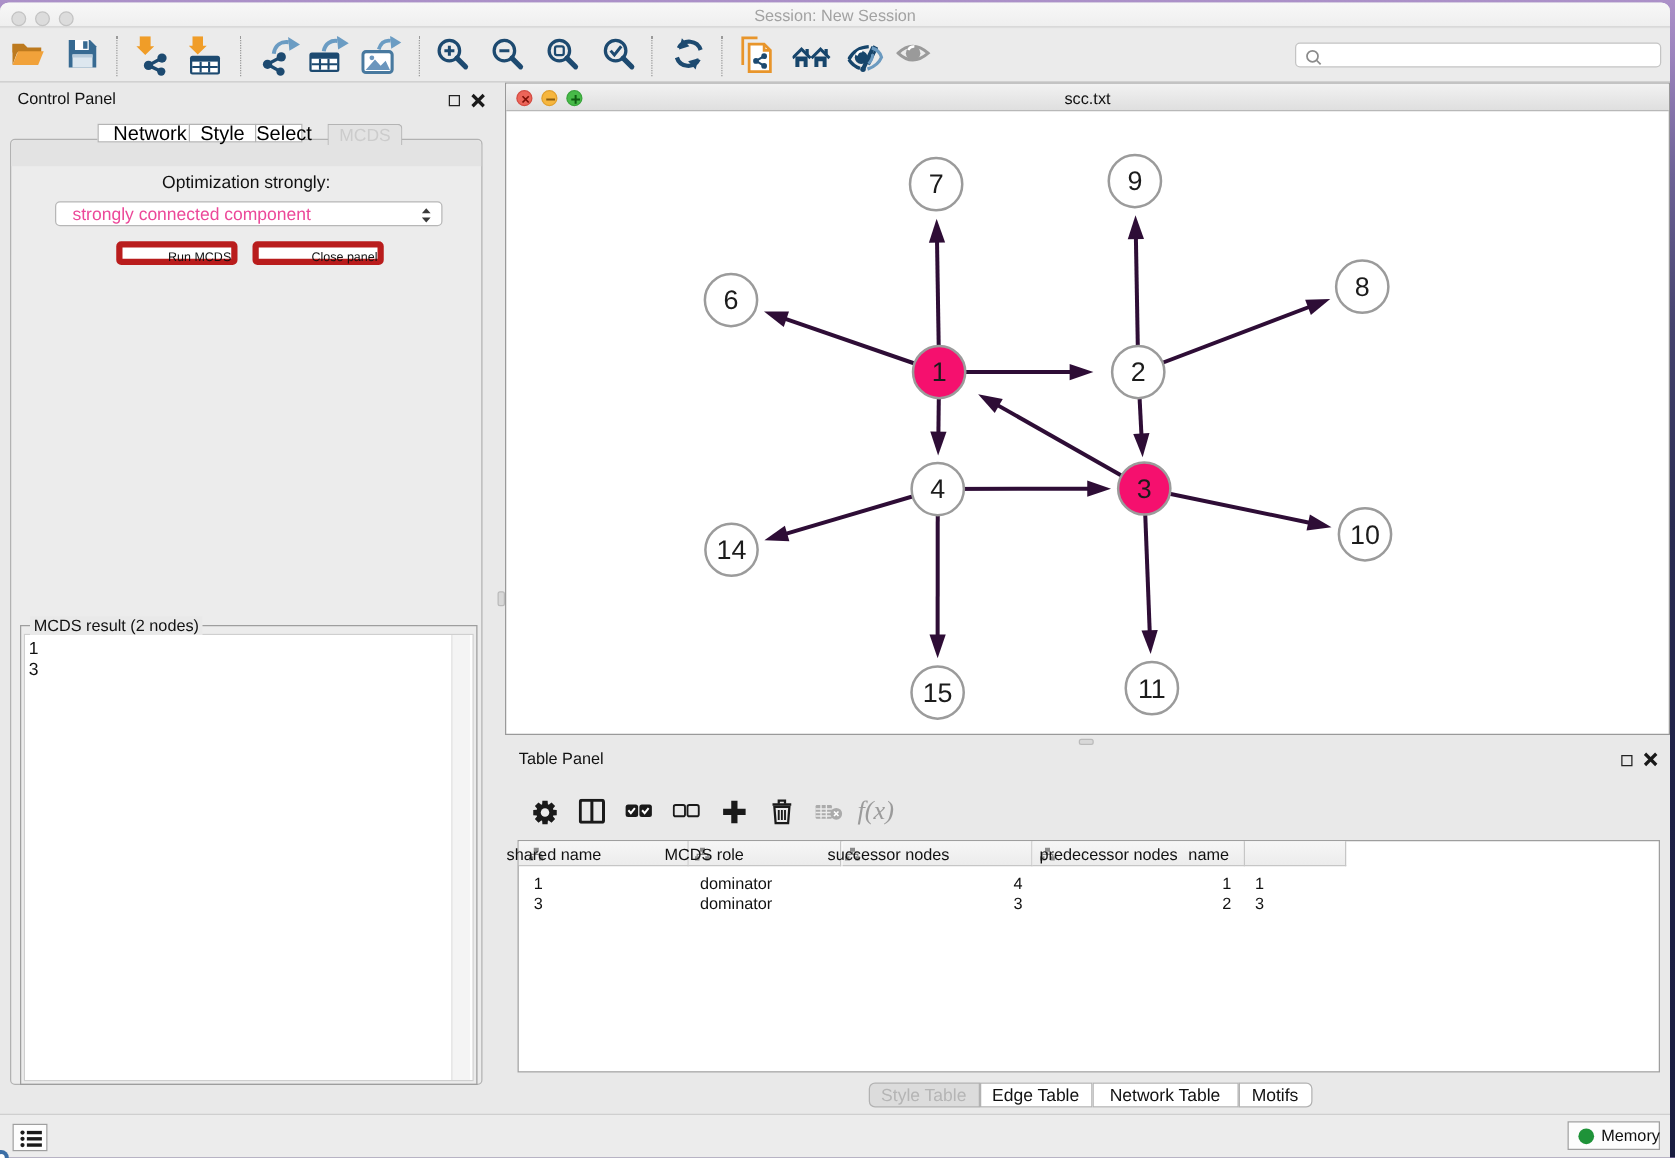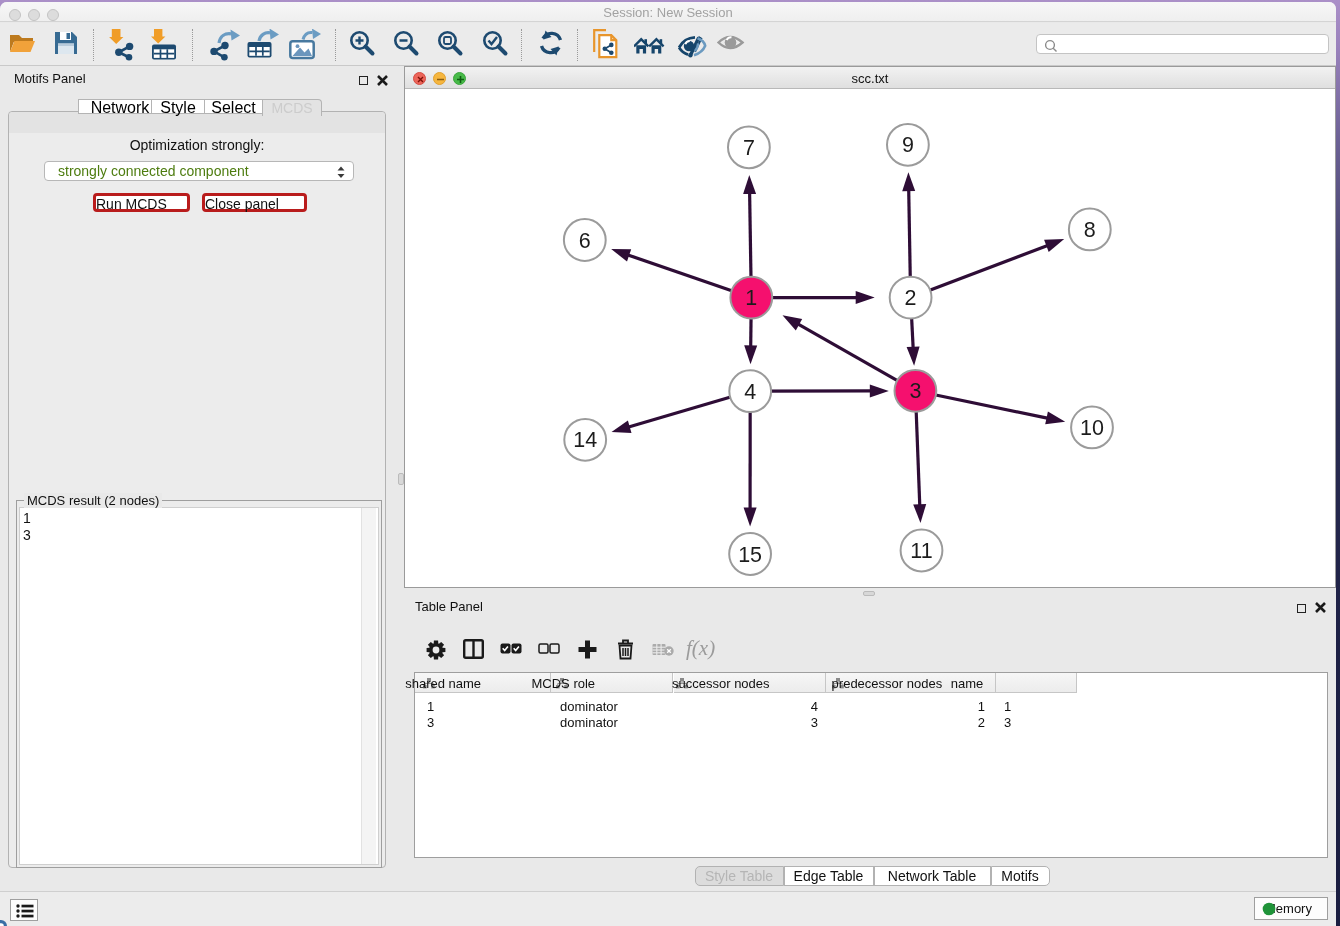--- a/index.html
+++ b/index.html
@@ -13,22 +13,22 @@
 .ticon{top:5px}
 #search{left:1036px;top:11px;width:293px;height:20px;background:#fff;border:1px solid #c4c4c4;border-radius:4px}
 
 #cptitle{left:14px;top:69px;font-size:13px;color:#111}
 #cpfloat{left:359px;top:74px;width:9px;height:9px;border:1.5px solid #222}
 .tab{position:absolute;top:97px;height:15px;background:#fff;border:1px solid #b4b4b4;text-align:center;line-height:15px}
 #tabcontent{left:8px;top:109px;width:378px;height:757px;background:#ececec;border:1px solid #b2b2b2;border-radius:4px}
 #tabstrip{left:9px;top:110px;width:376px;height:21px;background:#e3e3e3;border-radius:4px 4px 0 0}
 #mcdstab{left:262px;top:97px;width:60px;height:17px;background:#e3e3e3;border:1px solid #b4b4b4;border-bottom:none;border-radius:0 4px 0 0;color:#cccccc;text-align:center;font-size:14px;line-height:16px}
 #optlabel{left:0;top:135px;width:394px;text-align:center;font-size:14px;color:#111}
-#combo{left:44px;top:159px;width:310px;height:20px;background:#fff;border:1px solid #b7b7b7;border-radius:4px;font-size:14px;color:#4d7c0f;line-height:19px;padding-left:13px}
-.btn{background:#fff;border:3px solid #b91c1c;border-radius:4px;font-size:14px;color:#111;text-align:left;line-height:17px;height:19px;top:191px}
+#combo{left:44px;top:159px;width:310px;height:20px;background:#fff;border:1px solid #b7b7b7;border-radius:4px;font-size:14px;color:#ec4899;line-height:19px;padding-left:13px}
+.btn{background:#fff;border:5px solid #b91c1c;border-radius:4px;font-size:10px;color:#111;text-align:right;line-height:17px;height:19px;top:191px}
 #groupbox{left:16px;top:498px;width:366px;height:368px;border:1px solid #9e9e9e}
 #gblabel{left:24px;top:491px;background:#e9e9e9;padding:0 3px;font-size:13px;color:#111}
 #gbwhite{left:19px;top:505px;width:360px;height:358px;background:#fff;border:1px solid #cfcfcf}
 #gbscroll{left:361px;top:506px;width:15px;height:356px;background:#f4f4f4;border-left:1px solid #e2e2e2}
 #gbtext{left:23px;top:508px;font-size:14px;color:#111;line-height:16.5px}
 
 #vsplit{left:398px;top:471px;width:6px;height:12px;background:#d8d8d8;border:1px solid #bbb;border-radius:2px}
 #hsplit{left:863px;top:589px;width:12px;height:5px;background:#d8d8d8;border:1px solid #bbb;border-radius:2px}
 
 #netframe{left:404px;top:64px;width:932px;height:522px;background:#fff;border:1px solid #9a9a9a}
@@ -40,21 +40,21 @@
 #tpfloat{left:1297px;top:602px;width:9px;height:9px;border:1.5px solid #222}
 #tbl{left:414px;top:670px;width:914px;height:186px;background:#fff;border:1px solid #9e9e9e}
 .hcellbg{position:absolute;top:0;height:20px;background:linear-gradient(#f6f6f6,#ececec);border-right:1px solid #c6c6c6;border-bottom:1px solid #c6c6c6}
 .hlab{position:absolute;top:3px;width:160px;font-size:13px;color:#111}
 .rowtxt{position:absolute;font-size:13px;color:#111}
 
 .btab{position:absolute;top:864px;height:20px;background:#fff;border:1px solid #b2b2b2;font-size:14px;color:#111;text-align:center;line-height:19px}
 
 #status{left:0;top:889px;width:1336px;height:35px;background:#ececec;border-top:1px solid #cfcfcf}
 #listbtn{left:10px;top:897px;width:28px;height:22px;background:#fdfdfd;border:1px solid #9f9f9f}
-#membtn{left:1254px;top:895px;width:74px;height:23px;background:#fdfdfd;border:1px solid #9f9f9f;font-size:13px;color:#111;line-height:22px;padding-left:10px}
+#membtn{left:1254px;top:895px;width:74px;height:23px;background:#fdfdfd;border:1px solid #9f9f9f;font-size:13px;color:#111;line-height:22px;padding-left:26px}
 svg{display:block}
 </style></head><body>
 <div id="win">
 <div class="abs" id="titlebar">
 <div class="abs tl" style="left:9px"></div>
       <div class="abs tl" style="left:28px"></div>
       <div class="abs tl" style="left:47px"></div>
 <div class="abs" id="wtitle">Session: New Session</div>
 </div>
 <div class="abs" id="toolbar">
@@ -193,30 +193,30 @@
         <path d="M9.6 11 A5 5 0 0 1 14.5 8.2" stroke="#fff" stroke-width="1.9" fill="none"></path>
       </svg>
 <div class="abs" id="search">
         <svg class="abs" style="left:7px;top:4px" width="14" height="14">
           <circle cx="6" cy="6" r="4.4" stroke="#8b8b8b" stroke-width="1.4" fill="none"></circle>
           <line x1="9.2" y1="9.2" x2="12.5" y2="12.5" stroke="#8b8b8b" stroke-width="1.4"></line>
         </svg>
       </div>
 </div>
 
-<div class="abs" id="cptitle">Motifs Panel</div>
+<div class="abs" id="cptitle">Control Panel</div>
 <div class="abs" id="cpfloat"></div>
 <svg class="abs" style="left:376px;top:72px" width="13" height="13">
       <path d="M2 2 L11 11 M11 2 L2 11" stroke="#1a1a1a" stroke-width="2.6"></path>
     </svg>
 <div class="abs" id="tabcontent"></div>
 <div class="abs" id="tabstrip"></div>
 <div class="abs tab" style="left:78px;width:84px">Network</div>
 <div class="abs tab" style="left:151px;width:54px">Style</div>
-<div class="abs tab" style="left:204px;width:59px">Select</div>
+<div class="abs tab" style="left:204px;width:38px">Select</div>
 <div class="abs" id="mcdstab">MCDS</div>
 <div class="abs" id="optlabel">Optimization strongly:</div>
 <div class="abs" id="combo">strongly connected component
 <svg class="abs" style="right:7px;top:3px" width="10" height="15">
         <path d="M1.5 5.5 L5 1.5 L8.5 5.5 z M1.5 9 L5 13 L8.5 9 z" fill="#3a3a3a"></path>
       </svg></div>
 <div class="abs btn" style="left:93px;width:97px">Run MCDS</div>
 <div class="abs btn" style="left:202px;width:105px">Close panel</div>
 <div class="abs" id="groupbox"></div>
 <div class="abs" id="gbwhite"></div>
@@ -389,21 +389,21 @@
 <svg class="abs" style="left:416.5px;top:5px" width="12" height="11">
         <g fill="#8a8a8a">
           <rect x="4" y="0" width="4" height="3.4"></rect>
           <rect x="0" y="7" width="3.6" height="3.4"></rect>
           <rect x="8.2" y="7" width="3.6" height="3.4"></rect>
         </g>
         <path d="M6 3.4 v2 M1.8 7 v-1.6 h8.4 V7" stroke="#8a8a8a" stroke-width="1" fill="none"></path>
       </svg>
 <div class="hlab" style="left:-9.799999999999997px">shared name</div>
 <div class="hlab" style="left:116.5px">MCDS role</div>
-<div class="hlab" style="left:257px">successor nodes</div>
+<div class="hlab" style="left:247px">successor nodes</div>
 <div class="hlab" style="left:416.6px">predecessor nodes</div>
 <div class="hlab" style="left:535.7px">name</div>
 <div class="rowtxt" style="left:12px;top:26px">1</div>
 <div class="rowtxt" style="left:145px;top:26px">dominator</div>
 <div class="rowtxt" style="left:340px;top:26px;width:63px;text-align:right">4</div>
 <div class="rowtxt" style="left:508px;top:26px;width:62px;text-align:right">1</div>
 <div class="rowtxt" style="left:589px;top:26px">1</div>
 <div class="rowtxt" style="left:12px;top:42px">3</div>
 <div class="rowtxt" style="left:145px;top:42px">dominator</div>
 <div class="rowtxt" style="left:340px;top:42px;width:63px;text-align:right">3</div>

